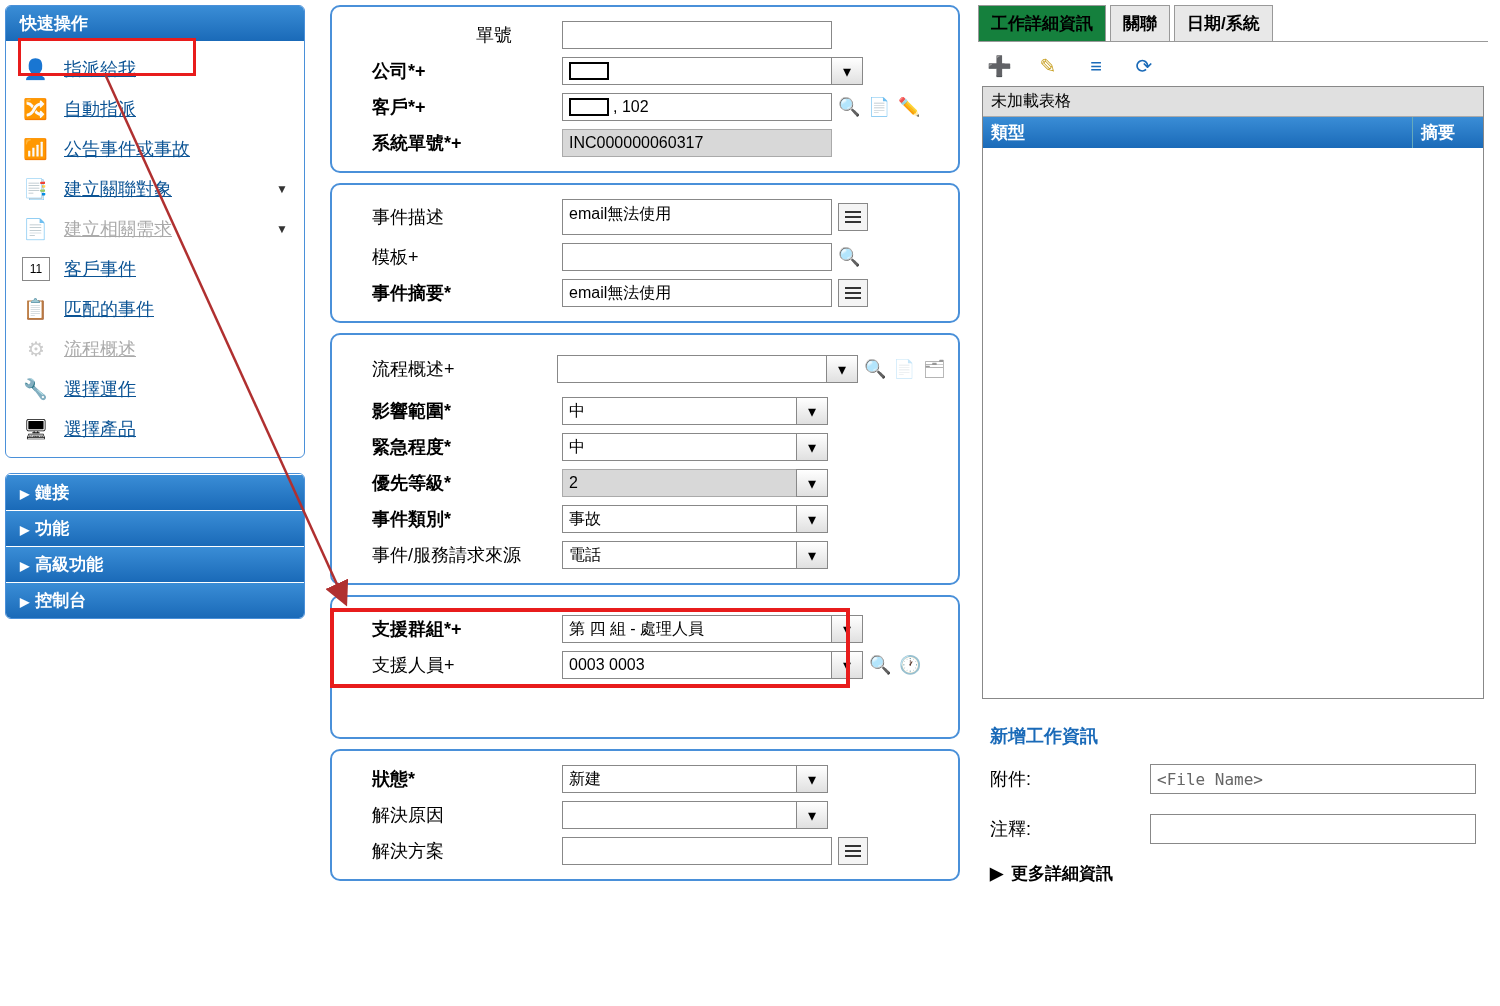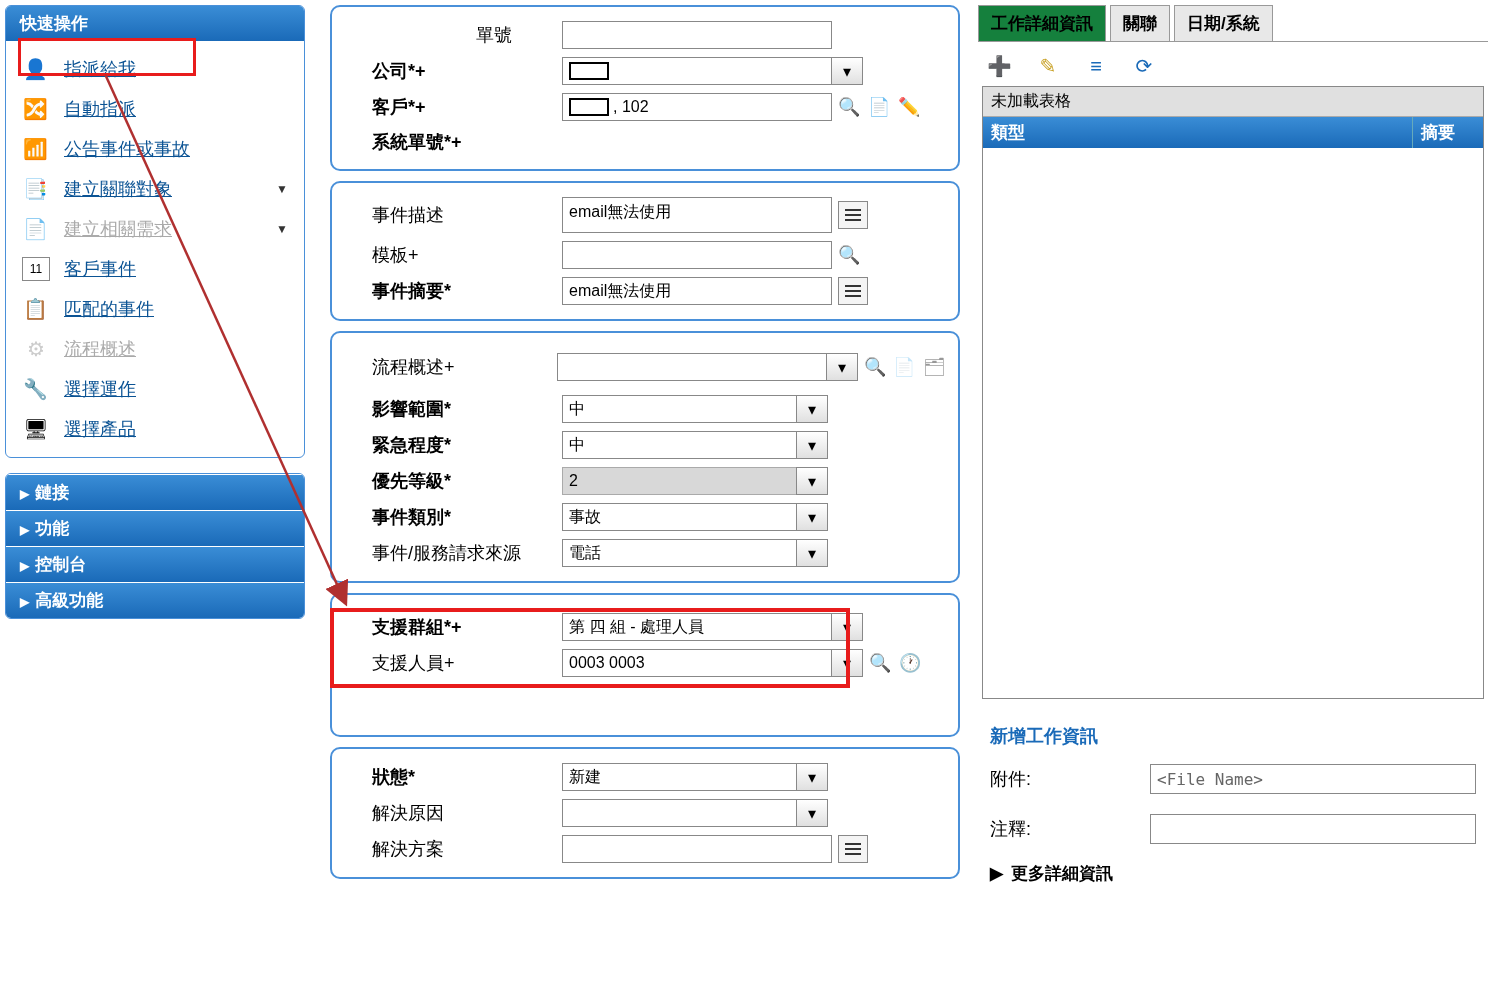--- a/index.html
+++ b/index.html
@@ -117,22 +117,22 @@
       <div class="qa-item">
         <span class="qa-icon">🖥</span>
         <span class="qa-label">選擇產品</span>
       </div>
     </div>
   </div>
 
   <div class="nav-wrapper">
     <div class="nav-section"><span class="tri">▶</span><span>鏈接</span></div>
     <div class="nav-section"><span class="tri">▶</span><span>功能</span></div>
+    <div class="nav-section"><span class="tri">▶</span><span>高級功能</span></div>
     <div class="nav-section"><span class="tri">▶</span><span>控制台</span></div>
-    <div class="nav-section"><span class="tri">▶</span><span>高級功能</span></div>
   </div>
 </div>
 
 <div class="highlight-box-1"></div>
 
 <div class="main">
 
   <div class="form-panel">
     <div class="form-row">
       <div class="form-label" style="text-align:right;padding-right:50px">單號</div>
@@ -152,20 +152,21 @@
       <div class="form-input" style="display:flex;align-items:center">
           <span class="black-box"></span>
           <span style="margin-left:4px">, 102</span>
         </div>
       <span class="icon-btn">🔍</span>
       <span class="icon-btn">📄</span>
       <span class="icon-btn">✏️</span>
     </div>
     <div class="form-row">
       <div class="form-label bold">系統單號*+</div>
+      <input class="form-input readonly" readonly="" value="INC000000060317" style="">
     </div>
   </div>
 
   <div class="form-panel">
     <div class="form-row">
       <div class="form-label">事件描述</div>
       <textarea class="form-textarea" style="">email無法使用</textarea>
       <div class="menu-btn">
           <span></span>
         </div>

